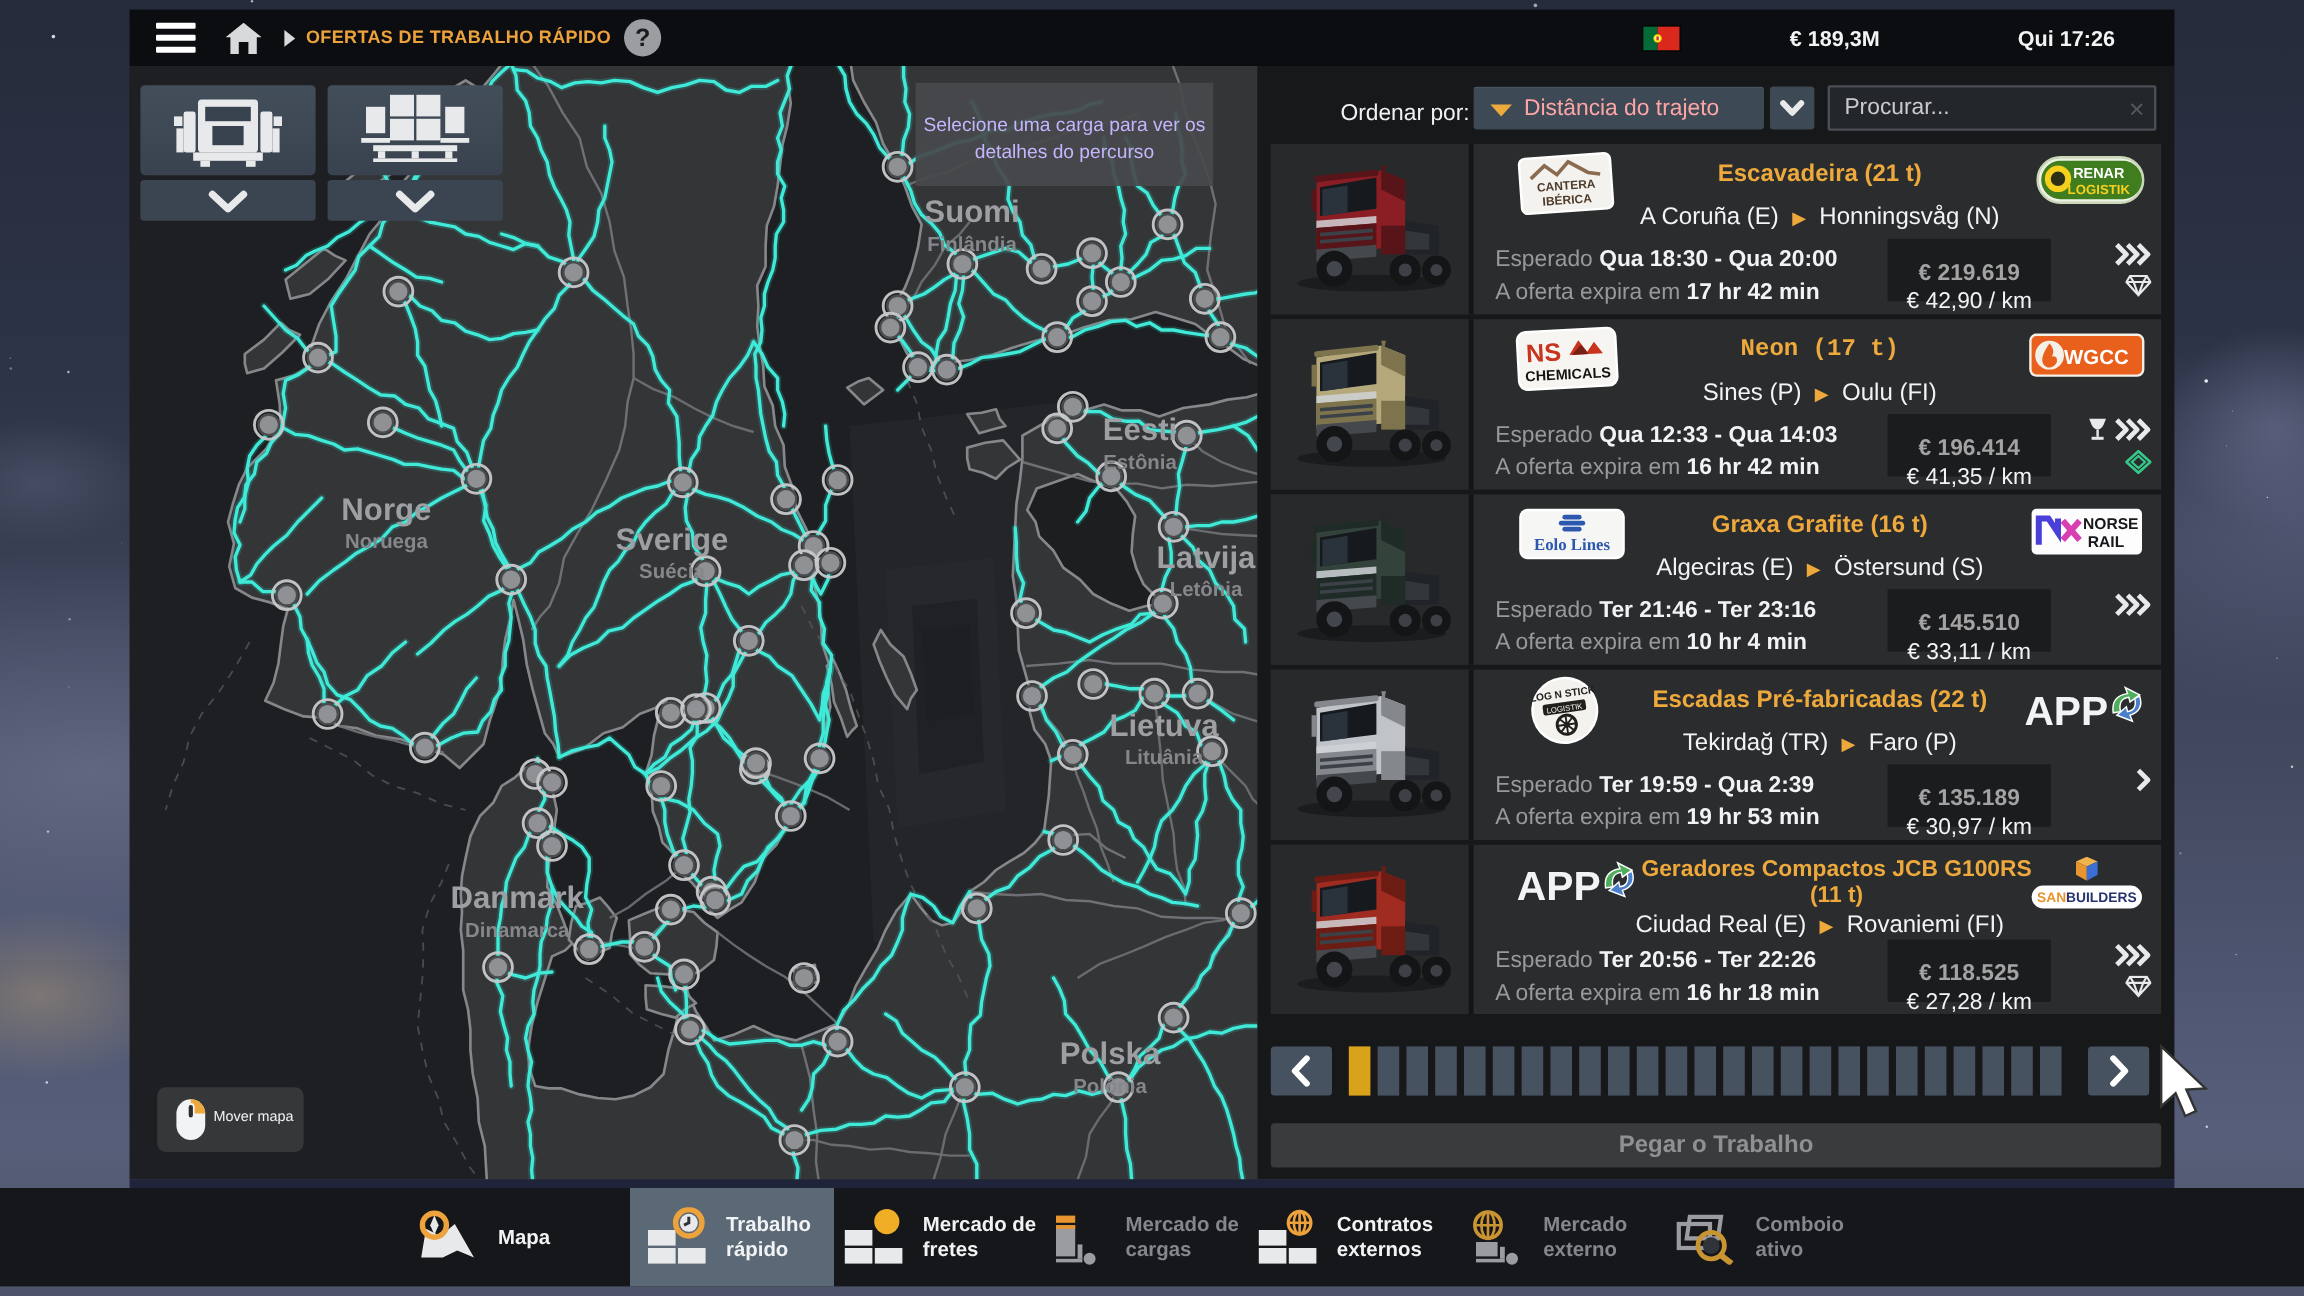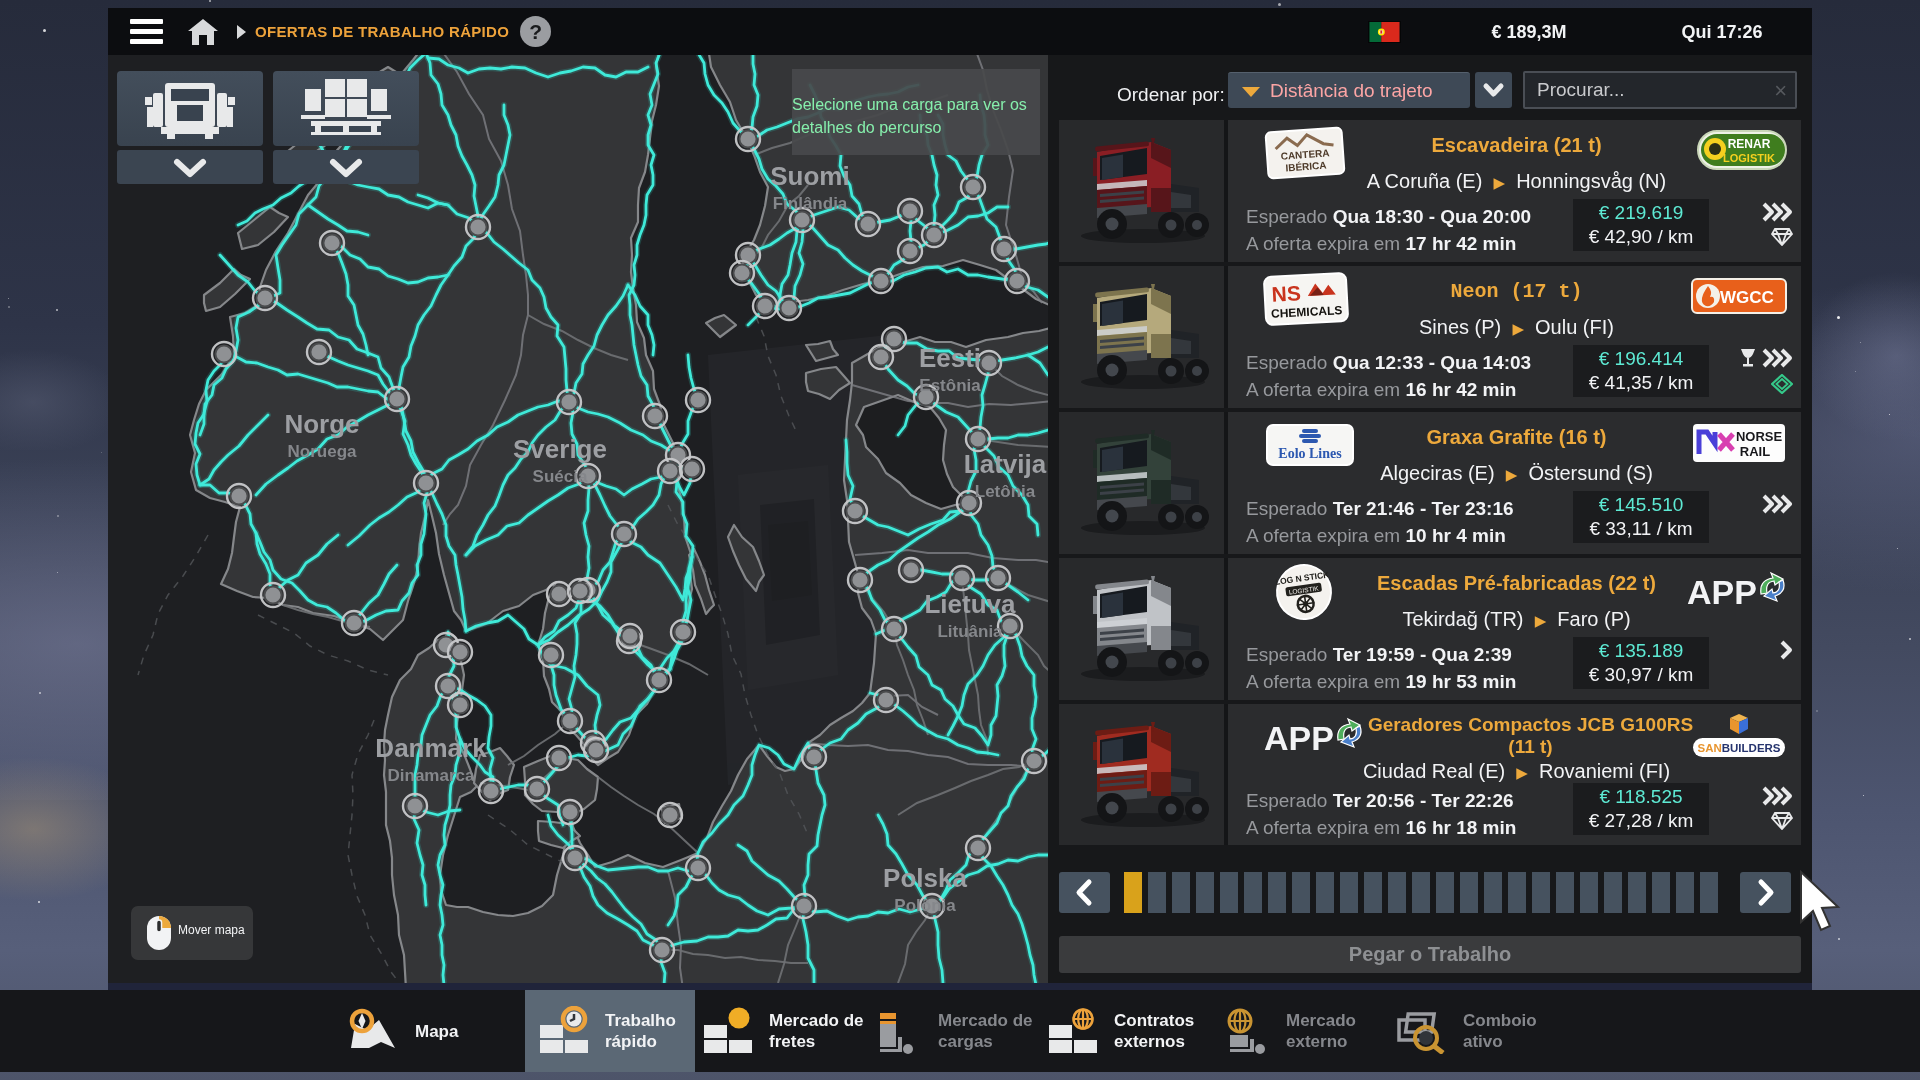--- a/index.html
+++ b/index.html
@@ -37,39 +37,39 @@
 .tpane{position:absolute;left:0;top:0;width:169px;height:100%;background:#28292b;border-right:4px solid #141517}
 .cbody{position:absolute;left:173px;top:0;right:0;bottom:0}
 .ctitle{position:absolute;top:17px;left:112px;right:112px;text-align:center;font-size:20px;font-weight:bold;color:#eda93c}
 .route{position:absolute;top:50px;left:0;right:0;text-align:center;font-size:20px;color:#f2f3f5}
 .route .arr{color:#eda93c;font-size:15px}
 .esp{position:absolute;left:14px;top:86px;font-size:19px;color:#97999d}
 .esp b{color:#f2f3f5}
 .exp{position:absolute;left:14px;top:113px;font-size:19px;color:#97999d}
 .exp b{color:#f2f3f5}
 .pricebox{position:absolute;left:341px;top:79px;width:136px;height:52px;background:#1b1c1e;text-align:center}
-.pricebox .p1{font-size:19px;font-weight:normal;color:#5eead4;margin-top:3px}
+.pricebox .p1{font-size:19px;font-weight:bold;color:#a3a3a3;margin-top:18px}
 .pricebox .p2{font-size:19px;color:#f2f3f5;margin-top:2px}
 .cicons{position:absolute;right:8px;top:82px;width:60px;text-align:right;line-height:22px}
 
 #pag{position:absolute;left:11px;top:817px;height:41px;width:742px}
 .pbtn{position:absolute;top:0;width:51px;height:41px;background:#46525f;border-radius:3px}
 .ptick{position:absolute;top:0;width:18px;height:41px;background:#46525f}
 .ptick.on{background:#d9a21b}
 #pegar{position:absolute;left:11px;top:881px;width:742px;height:37px;background:#3a3b3d;border-radius:3px;text-align:center;line-height:37px;font-size:20px;font-weight:bold;color:#8e9093}
 
 #botbar{position:absolute;left:-108px;top:982px;width:1920px;height:82px;background:#16171a}
 .tab{position:absolute;top:0;height:82px;display:flex;align-items:center}
 .tab .lbl{font-size:17px;font-weight:bold;color:#f2f3f5;line-height:21px;margin-left:14px}
 .tab .lbl.gray{color:#85878c;font-weight:bold}
 .tabsel{position:absolute;top:0;width:170px;height:82px;background:#5b6875}
 
 .fbtn{position:absolute;width:146px;height:75px;background:linear-gradient(180deg,#434e5b,#39434f);border-radius:4px}
 .fdrop{position:absolute;width:146px;height:34px;background:#3b4551;border-radius:3px}
-.tooltip{position:absolute;left:684px;top:14px;width:248px;height:86px;background:rgba(72,73,75,.93);color:#86efac;font-size:16px;text-align:left;padding-top:24px;line-height:23px}
+.tooltip{position:absolute;left:655px;top:14px;width:248px;height:86px;background:rgba(72,73,75,.93);color:#c4b5fd;font-size:16px;text-align:center;padding-top:24px;line-height:23px}
 .mover{position:absolute;left:23px;top:851px;width:122px;height:54px;background:rgba(56,57,59,.95);border-radius:7px;color:#f2f3f5;font-size:12px}
 .mover span{position:absolute;left:47px;top:17px}
 </style></head><body>
 <div id="bg">
     <div class="mount"></div>
     <div class="glow"></div>
     <div class="glow2"></div>
     <div class="ridge"></div>
 <div class="stars" style="left:1863px;top:1039px;width:1px;height:1px;background:rgba(255,255,255,0.40)"></div>
 <div class="stars" style="left:101px;top:452px;width:1px;height:1px;background:rgba(255,255,255,0.28)"></div>

